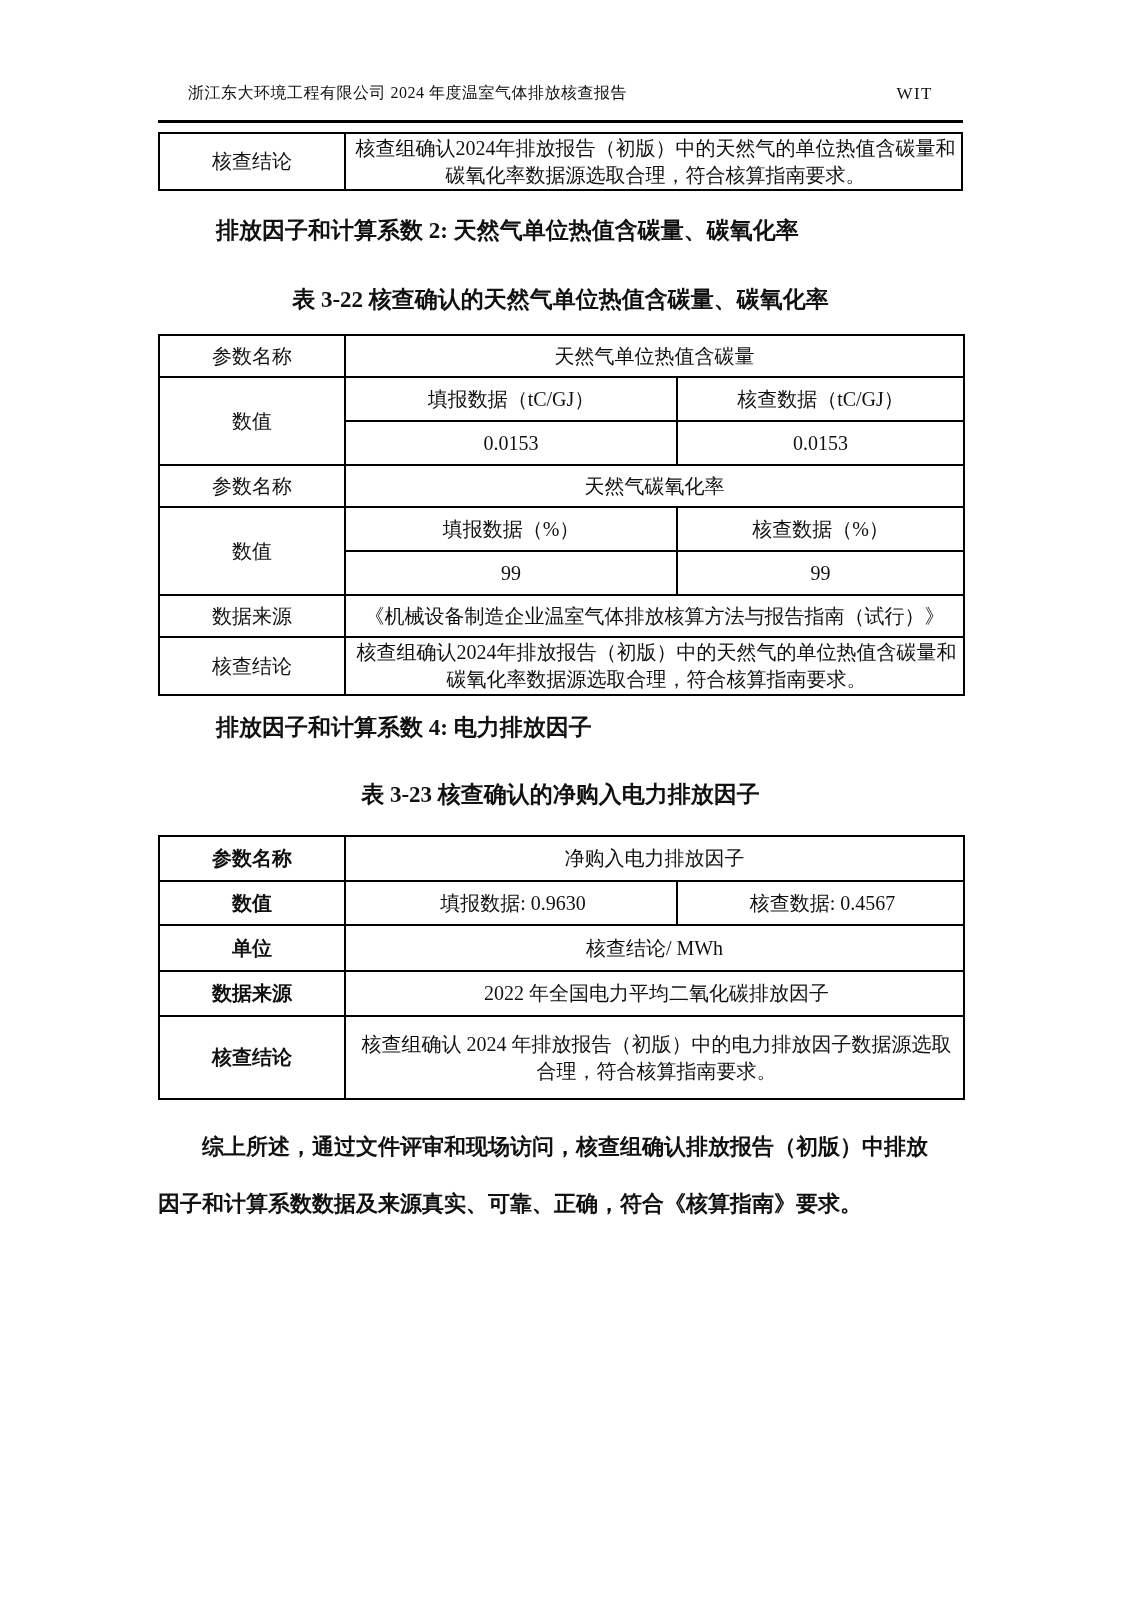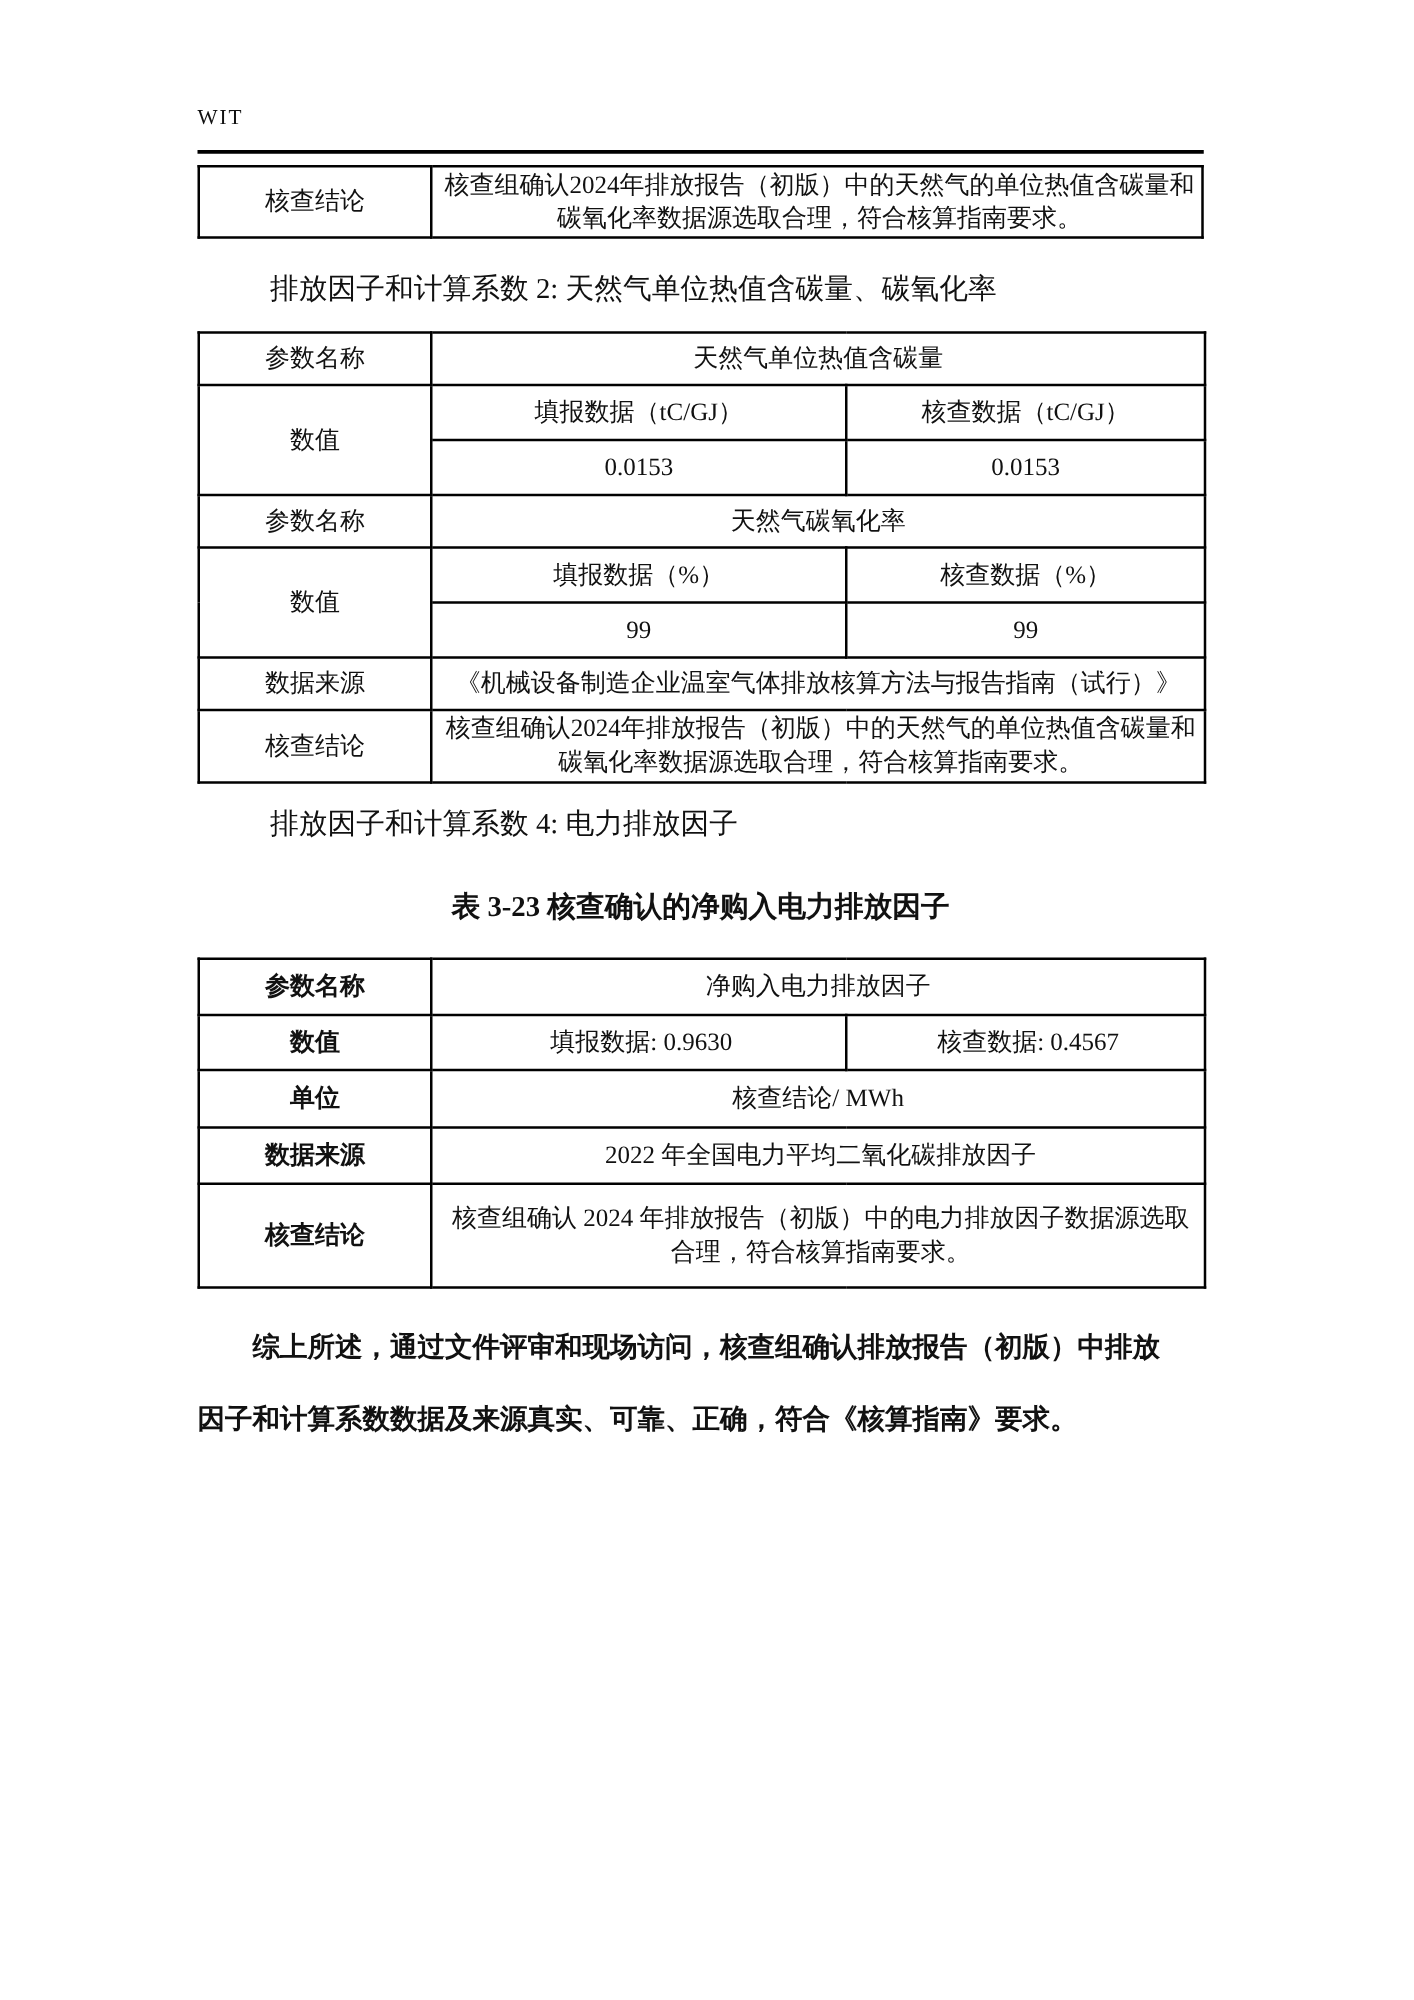--- a/index.html
+++ b/index.html
@@ -61,21 +61,21 @@
   .h58 td { height: 58px; }
   .h83 td { height: 83px; }
 
   .tbl-top { margin-top: 9px; }
   .tbl-gas { margin-top: 20px; }
   .tbl-power { margin-top: 26px; }
   .tbl-power td.lbl { font-weight: 700; }
 
   
   .section-heading {
-    font-size: 23px; font-weight: 400; line-height: 28px;
+    font-size: 23px; font-weight: 700; line-height: 28px;
     padding-left: 58px; white-space: nowrap;
   }
   .sh-gas { margin-top: 26px; }
   .sh-power { margin-top: 18px; }
   .table-title {
     font-size: 23px; font-weight: 700; line-height: 28px;
     text-align: center;
   }
   .tt-gas { margin-top: 41px; }
   .tt-power { margin-top: 39px; }
@@ -96,38 +96,40 @@
     width: 1131px; text-align: center;
     font-size: 17px;
   }
 </style>
 </head>
 <body>
 
 <div class="page">
 
   <div class="doc-header">
+    <span class="hdr-title">浙江东大环境工程有限公司 2024 年度温室气体排放核查报告</span>
     <span class="hdr-brand">WIT</span>
   </div>
   <div class="header-rule"></div>
 
   <table class="tbl tbl-top">
     <colgroup>
         <col class="c-label">
         <col>
       </colgroup>
     <tbody>
         <tr class="h57">
       <td>核查结论</td>
       <td class="left-cell just-cell">核查组确认2024年排放报告（初版）中的天然气的单位热值含碳量和碳氧化率数据源选取合理，符合核算指南要求。</td>
     </tr>
   </tbody>
     </table>
 
   <div class="section-heading sh-gas">排放因子和计算系数 2: 天然气单位热值含碳量、碳氧化率</div>
+  <div class="table-title tt-gas">表 3-22 核查确认的天然气单位热值含碳量、碳氧化率</div>
 
   <table class="tbl tbl-gas">
     <colgroup>
         <col class="c-label">
         <col class="c-mid">
         <col class="c-right">
       </colgroup>
     <tbody>
         <tr class="h42">
       <td>参数名称</td>

